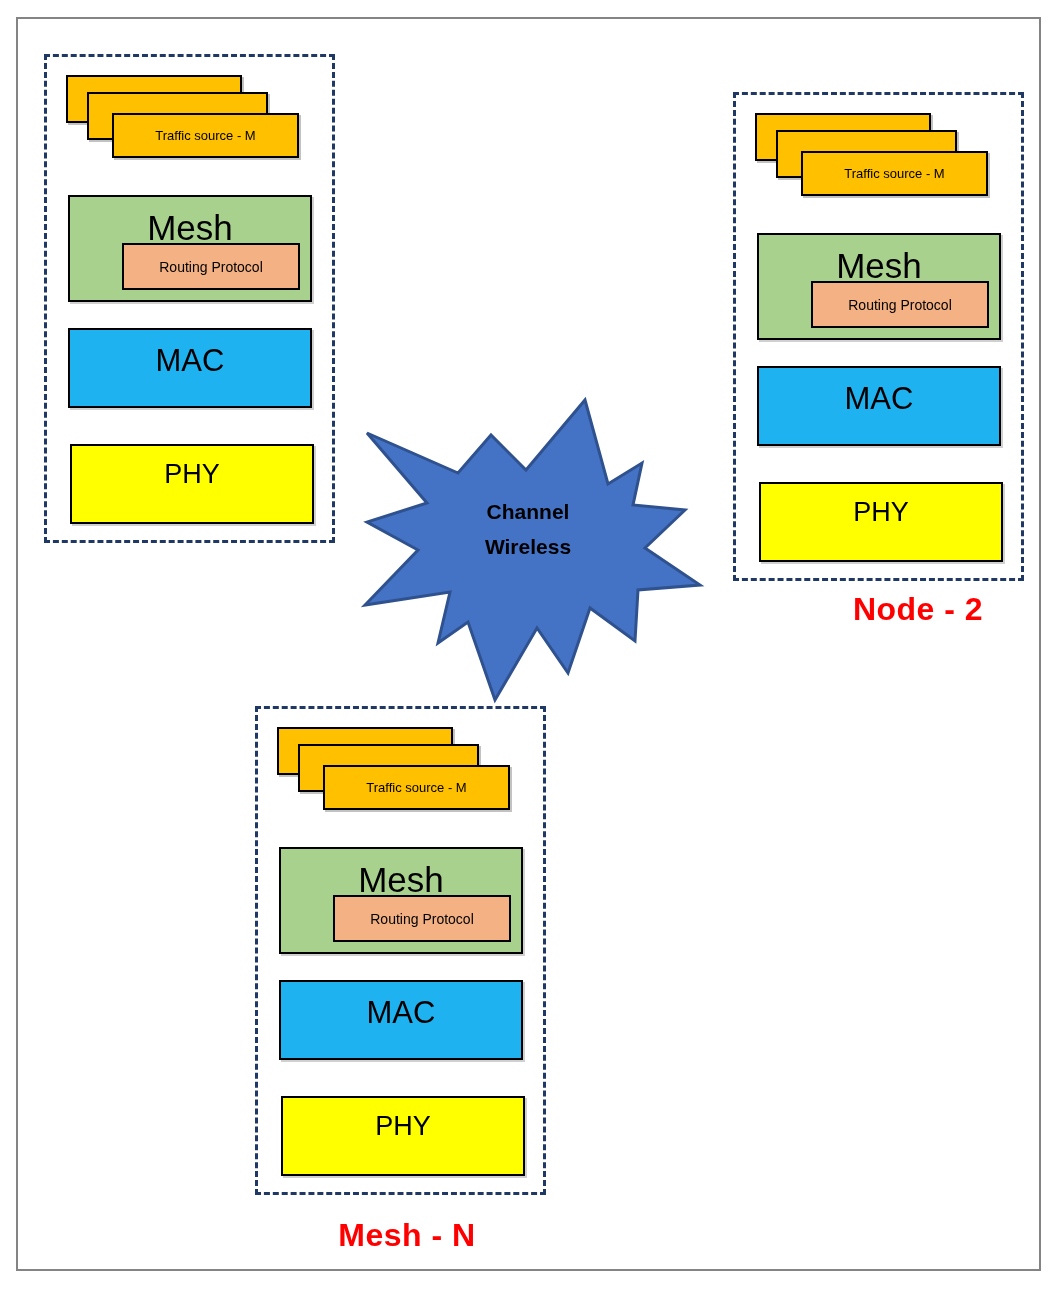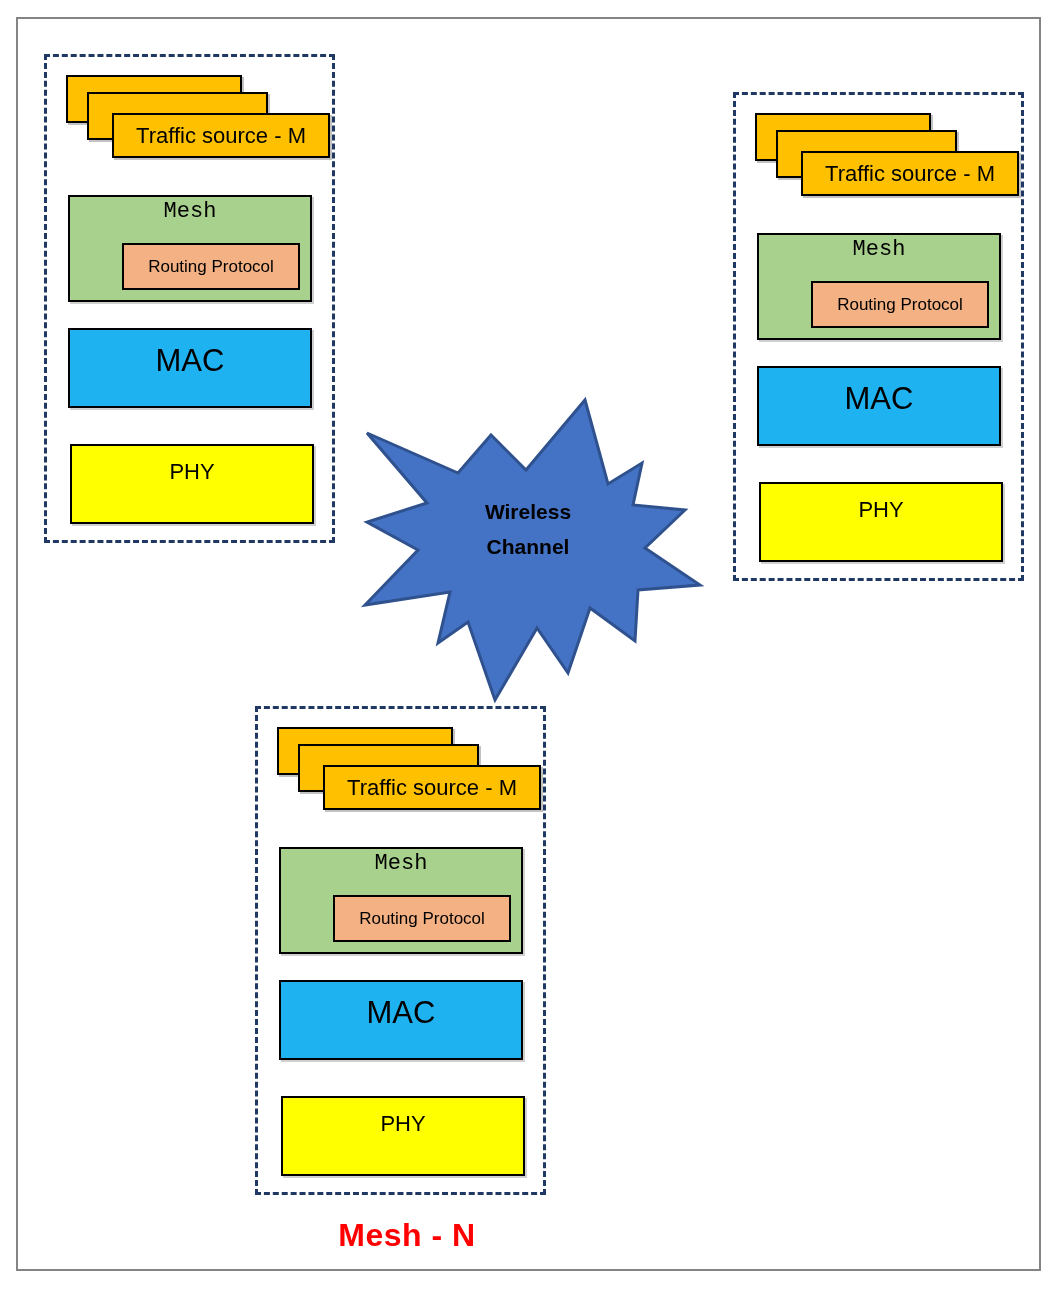--- a/index.html
+++ b/index.html
@@ -34,55 +34,55 @@
   .node > div { position: absolute; box-sizing: border-box; }
 
   .ts-card {
     background: var(--traffic-orange);
     border: 2px solid var(--box-border-black);
     box-shadow: 2px 2px 0 rgba(120,120,120,0.45);
   }
   .ts-back  { left: 19px; top: 18px; width: 176px; height: 48px; }
   .ts-mid   { left: 40px; top: 35px; width: 181px; height: 48px; }
   .ts-front {
-    left: 65px; top: 56px; width: 218px; height: 45px;
+    left: 65px; top: 56px; width: 187px; height: 45px;
     display: flex; align-items: center; justify-content: center;
-    font-size: 22px; color: #000; text-align: right;
+    font-size: 13px; color: #000; text-align: right;
   }
   .mesh {
     left: 21px; top: 138px; width: 244px; height: 107px;
     background: var(--mesh-green);
     border: 2px solid var(--box-border-black);
     box-shadow: 2px 2px 0 rgba(120,120,120,0.35);
     text-align: center;
   }
-  .mesh-title { font-size: 22px; color: #000; margin-top: 2px; font-family: Liberation Mono, monospace; }
+  .mesh-title { font-size: 35px; color: #000; margin-top: 11px; }
   .routing {
     position: absolute;
     left: 52px; top: 46px; width: 178px; height: 47px;
     background: var(--routing-salmon);
     border: 2px solid var(--box-border-black);
     display: flex; align-items: center; justify-content: center;
-    font-size: 17px; color: #000;
+    font-size: 14px; color: #000;
     box-sizing: border-box;
   }
   .mac {
     left: 21px; top: 271px; width: 244px; height: 80px;
     background: var(--mac-blue);
     border: 2px solid var(--box-border-black);
     box-shadow: 2px 2px 0 rgba(120,120,120,0.35);
     text-align: center; font-size: 31px; color: #000;
     padding-top: 13px;
   }
   .phy {
     left: 23px; top: 387px; width: 244px; height: 80px;
     background: var(--phy-yellow);
     border: 2px solid var(--box-border-black);
     box-shadow: 2px 2px 0 rgba(120,120,120,0.35);
-    text-align: center; font-size: 22px; color: #000;
+    text-align: center; font-size: 27px; color: #000;
     padding-top: 13px;
   }
   
   .node-label {
     position: absolute;
     width: 240px;
     text-align: center;
     font-size: 32px;
     font-weight: bold;
     color: var(--label-red);
@@ -119,22 +119,22 @@
 <body>
 
 <div class="page">
 
   <div class="outer-border"></div>
 
   <svg class="star-svg" viewBox="-3 -4 344 308" aria-hidden="true">
     <polygon points="4,33 95,73 128,35 163,70 222,0 245,84 279,63 270,105 322,110 282,148 337,185 275,190 272,241 227,208 205,273 174,228 132,300 105,222 75,243 87,192 2,205 55,150 4,122 64,103"></polygon>
   </svg>
   <div class="star-label">
+    <div>Channel</div>
     <div>Wireless</div>
-    <div>Channel</div>
   </div>
 
   <div class="node node-1">
     <div class="ts-card ts-back"></div>
     <div class="ts-card ts-mid"></div>
     <div class="ts-card ts-front">
       <span>Traffic source - M</span>
     </div>
     <div class="mesh">
       <div class="mesh-title">Mesh</div>
@@ -162,20 +162,21 @@
         <span>Routing Protocol</span>
       </div>
     </div>
     <div class="mac">
       <span>MAC</span>
     </div>
     <div class="phy">
       <span>PHY</span>
     </div>
   </div>
+  <div class="node-label label-2">Node - 2</div>
 
   <div class="node node-n">
     <div class="ts-card ts-back"></div>
     <div class="ts-card ts-mid"></div>
     <div class="ts-card ts-front">
       <span>Traffic source - M</span>
     </div>
     <div class="mesh">
       <div class="mesh-title">Mesh</div>
       <div class="routing">

